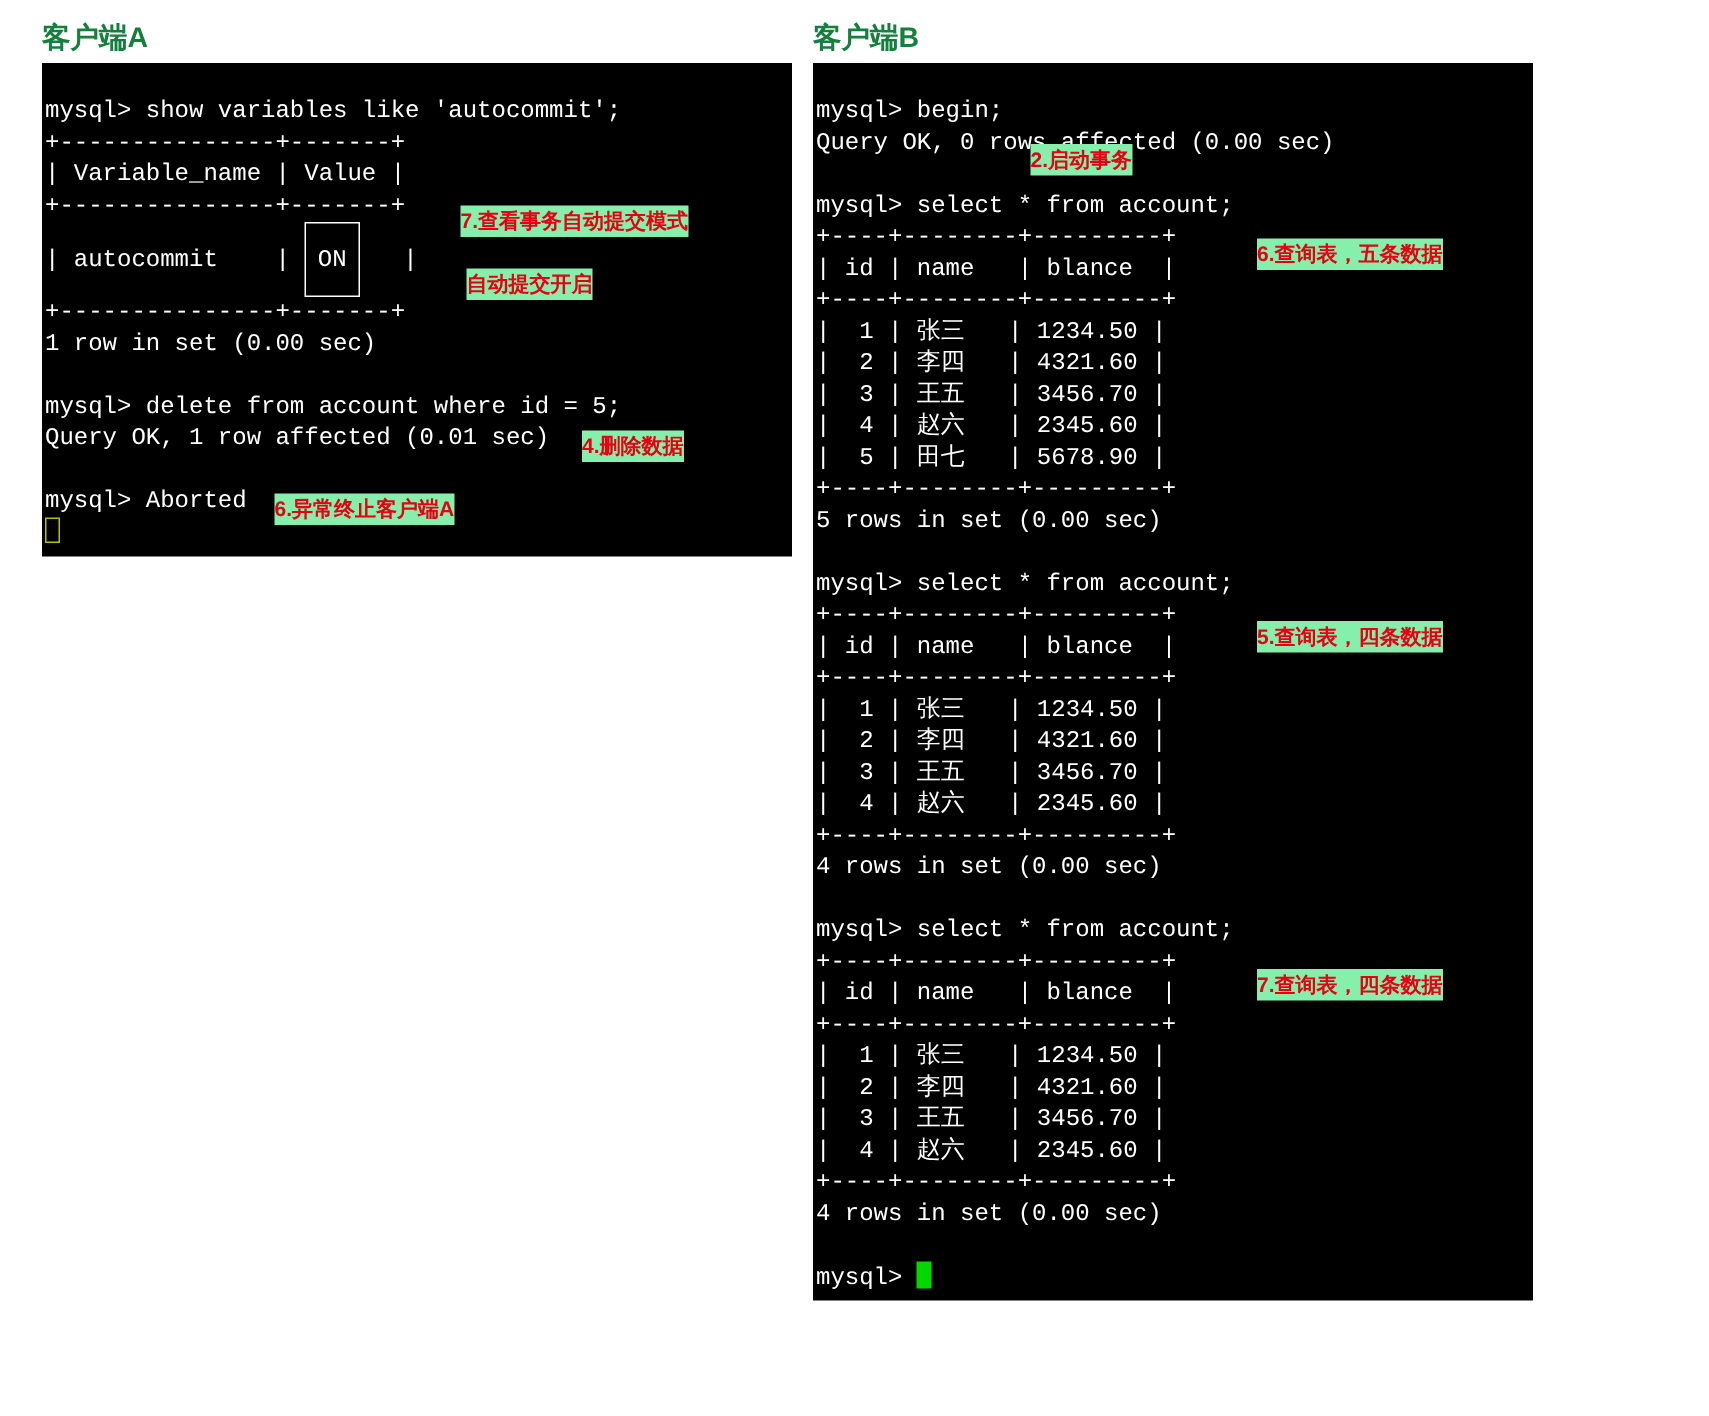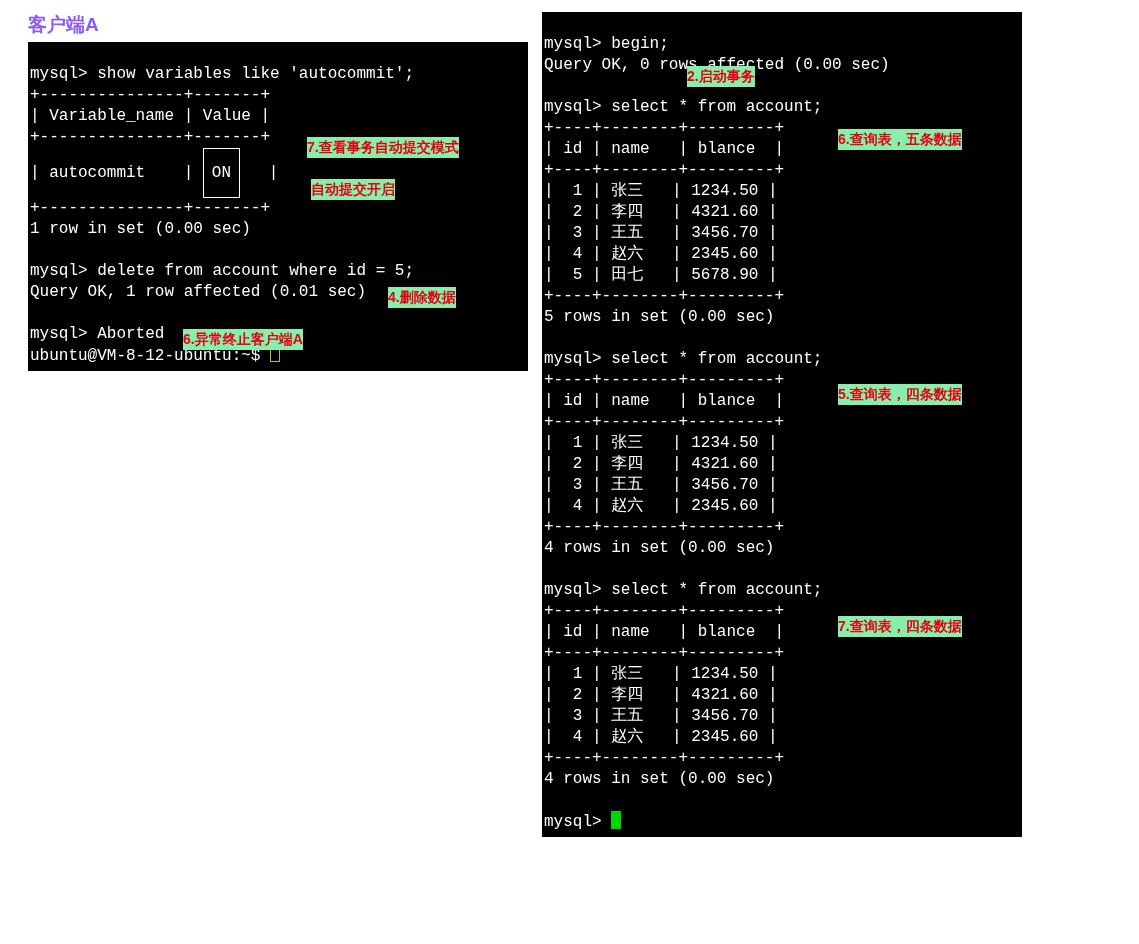--- a/index.html
+++ b/index.html
@@ -9,21 +9,21 @@
     padding: 12px 28px;
     width: 1139px;
   }
   .columns {
     display: flex;
     gap: 14px;
     align-items: flex-start;
   }
   .col { display: flex; flex-direction: column; }
   .title {
-    color: #8b5cf6;
+    color: #15803d;
     font-weight: bold;
     font-size: 19px;
     margin-bottom: 4px;
     font-family: Arial, sans-serif;
   }
   .term {
     background: #000;
     color: #fff;
     font-size: 16px;
     line-height: 21px;
@@ -74,25 +74,26 @@
 <span>| Variable_name | Value |</span><span class="anno" style="top:95px;left:279px">7.查看事务自动提交模式</span>
 <span>+---------------+-------+</span>
 <span>| autocommit    |</span> <span class="box-on">ON</span>   <span>|</span><span class="anno" style="top:137px;left:283px">自动提交开启</span>
 <span>+---------------+-------+</span>
 <span>1 row in set (0.00 sec)</span>
 
 <span>mysql&gt; delete from account where id = 5;</span>
 <span>Query OK, 1 row affected (0.01 sec)</span><span class="anno" style="top:245px;left:360px">4.删除数据</span>
 
 <span>mysql&gt; Aborted</span><span class="anno" style="top:287px;left:155px">6.异常终止客户端A</span>
-<span>ubuntu@VM-8-12-ubuntu:~$ </span><span class="cursor-yellow"></span>
+<span class="cursor-yellow"></span>
 </div>
   </div>
 
   <div class="col">
+    <div class="title">客户端B</div>
     <div class="term termB">
 <span>mysql&gt; begin;</span><span class="anno" style="top:54px;left:145px">2.启动事务</span>
 <span>Query OK, 0 rows affected (0.00 sec)</span>
 
 <span>mysql&gt; select * from account;</span><span class="anno" style="top:117px;left:296px">6.查询表，五条数据</span>
 <span>+----+--------+---------+</span>
 <span>| id | name   | blance  |</span>
 <span>+----+--------+---------+</span>
 <span>|  1 | 张三   | 1234.50 |</span>
 <span>|  2 | 李四   | 4321.60 |</span>

